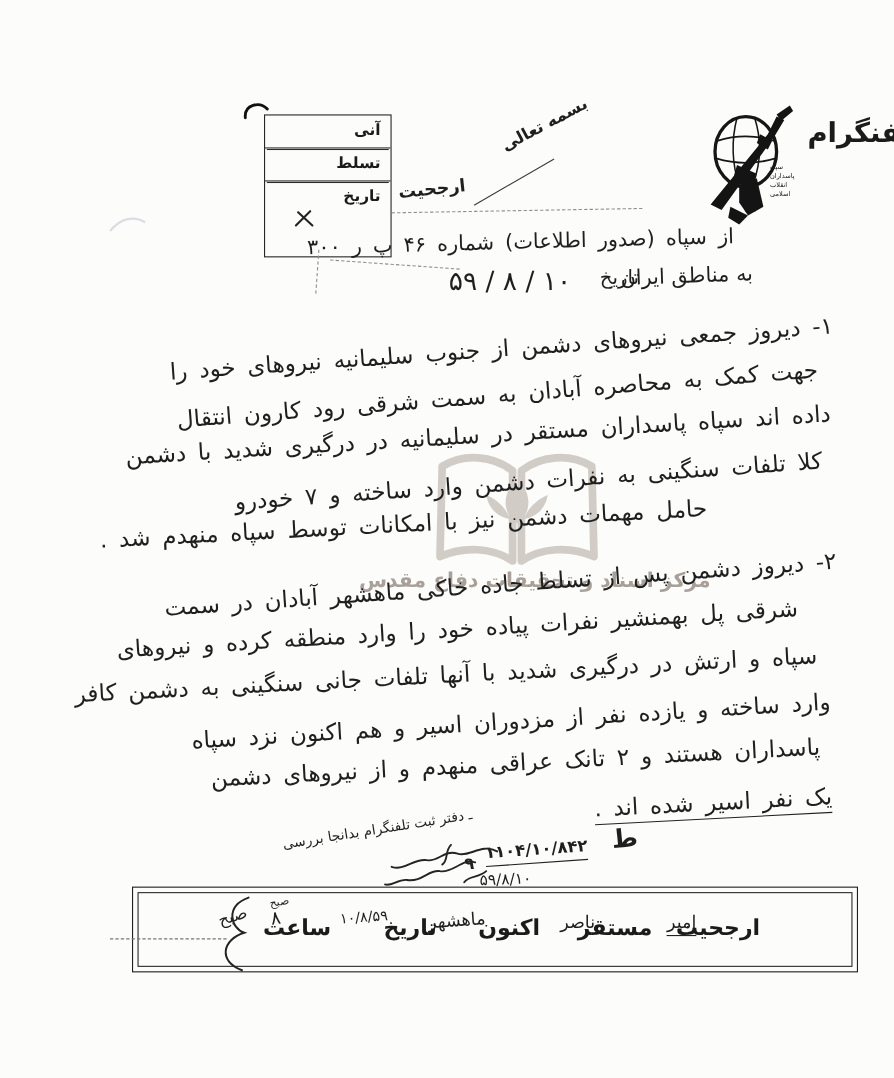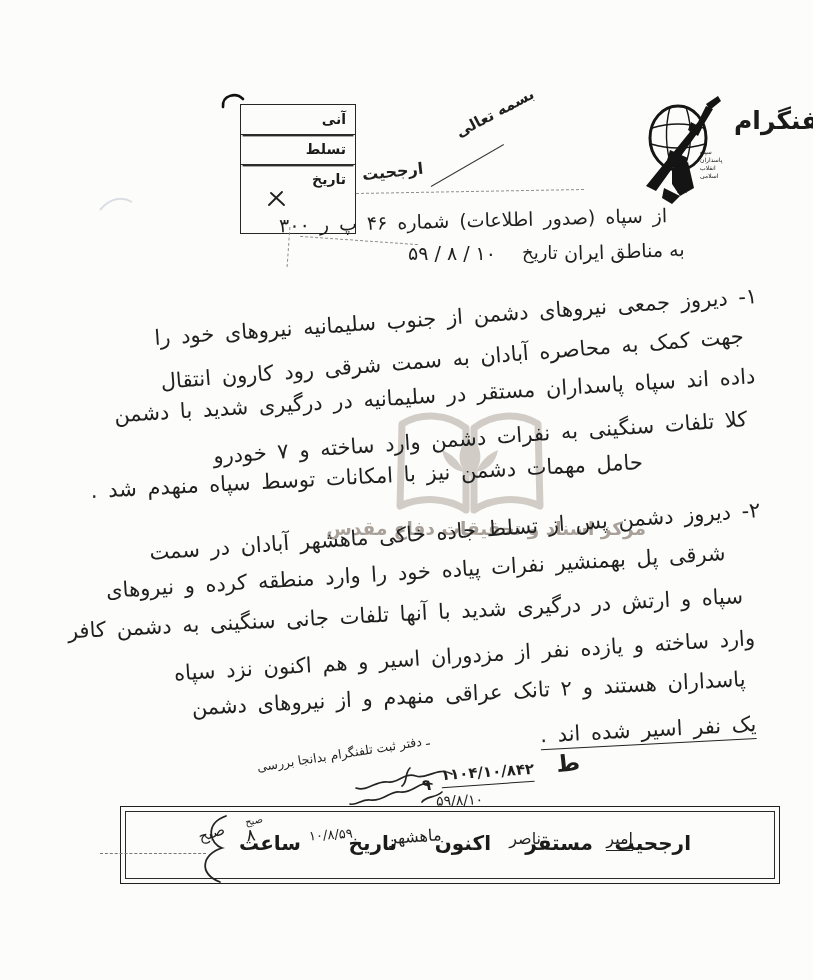--- a/index.html
+++ b/index.html
@@ -104,21 +104,21 @@
   <div class="abs hand rtl" style="left:452px;top:104px;font-size:15px;font-weight:600;transform:rotate(-28deg)">بسمه تعالی</div>
   <div class="abs" style="left:431px;top:186px;width:84px;border-top:1.6px solid #3a3a3a;transform:rotate(-30deg);transform-origin:left center"></div>
   <div class="abs dash" style="left:356px;top:191px;width:228px;transform:rotate(-1deg)"></div>
   <div class="abs dashv" style="left:288px;top:227px;height:40px;transform:rotate(4deg)"></div>
   <div class="abs dash" style="left:300px;top:240px;width:118px;transform:rotate(4deg)"></div>
 
   <div class="abs hand rtl bodyline" style="right:146px;top:204px;font-size:19px;transform:rotate(-1.5deg)">از سپاه (صدور اطلاعات) شماره ۴۶ پ ر ۳۰۰</div>
   <div class="abs hand rtl" style="right:128px;top:240px;font-size:19px;transform:rotate(-2deg)">به مناطق ایران</div>
   <div class="abs rtl" style="left:408px;top:242px;display:flex;gap:26px;direction:rtl">
     <span class="hand" style="font-size:18px">تاریخ</span>
-    <span class="hand" style="font-size:19px">۱۰ / ۸ / ۵۹</span>
+    <span class="hand" style="font-size:24px">۱۰ / ۸ / ۵۹</span>
   </div>
 
   <svg class="abs" style="left:382px;top:406px;opacity:.42" width="176" height="118" viewBox="0 0 176 118">
     <g fill="none" stroke="#978d81" stroke-width="7" stroke-linejoin="round">
       <path d="M20,18 C40,6 66,8 84,22 L84,104 C66,92 40,90 18,100 Z"></path>
       <path d="M156,18 C136,6 110,8 92,22 L92,104 C110,92 136,90 158,100 Z"></path>
     </g>
     <g fill="#978d81">
       <path d="M84,34 C74,46 76,62 88,70 C100,62 102,46 92,34 C90,40 86,40 84,34 Z"></path>
       <path d="M60,44 C70,48 78,56 82,66 C70,64 62,56 60,44 Z"></path>

